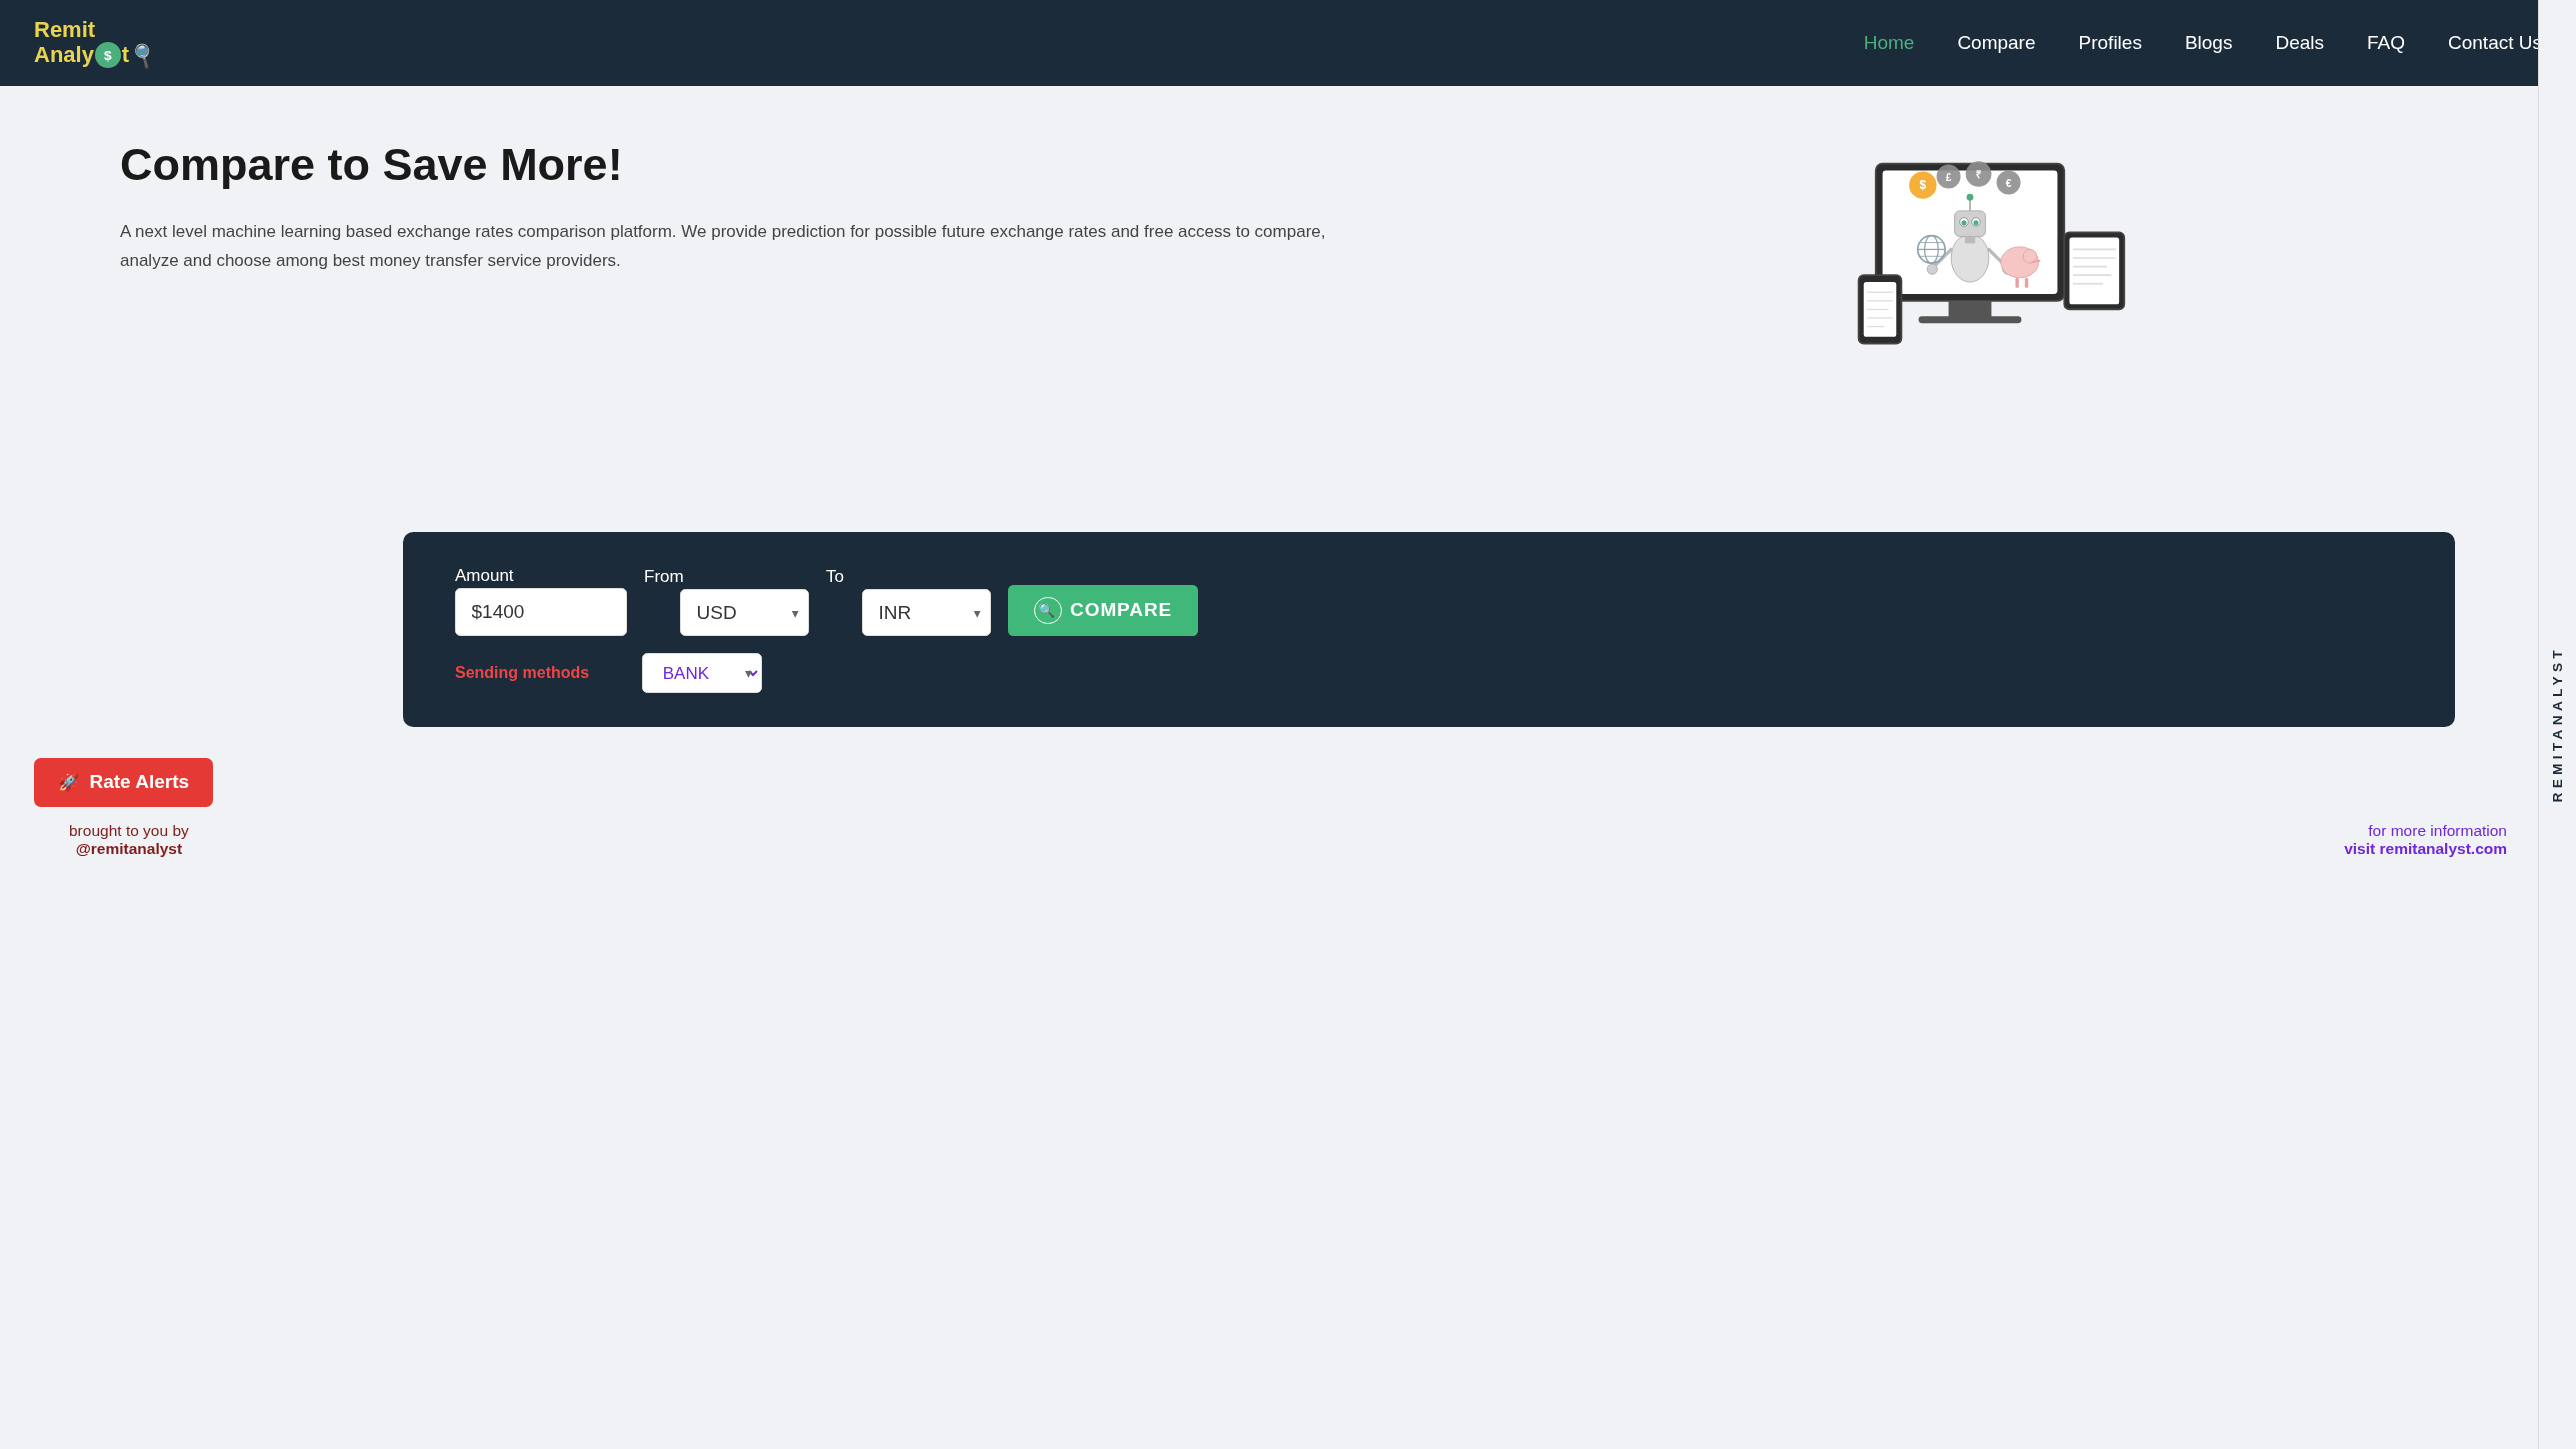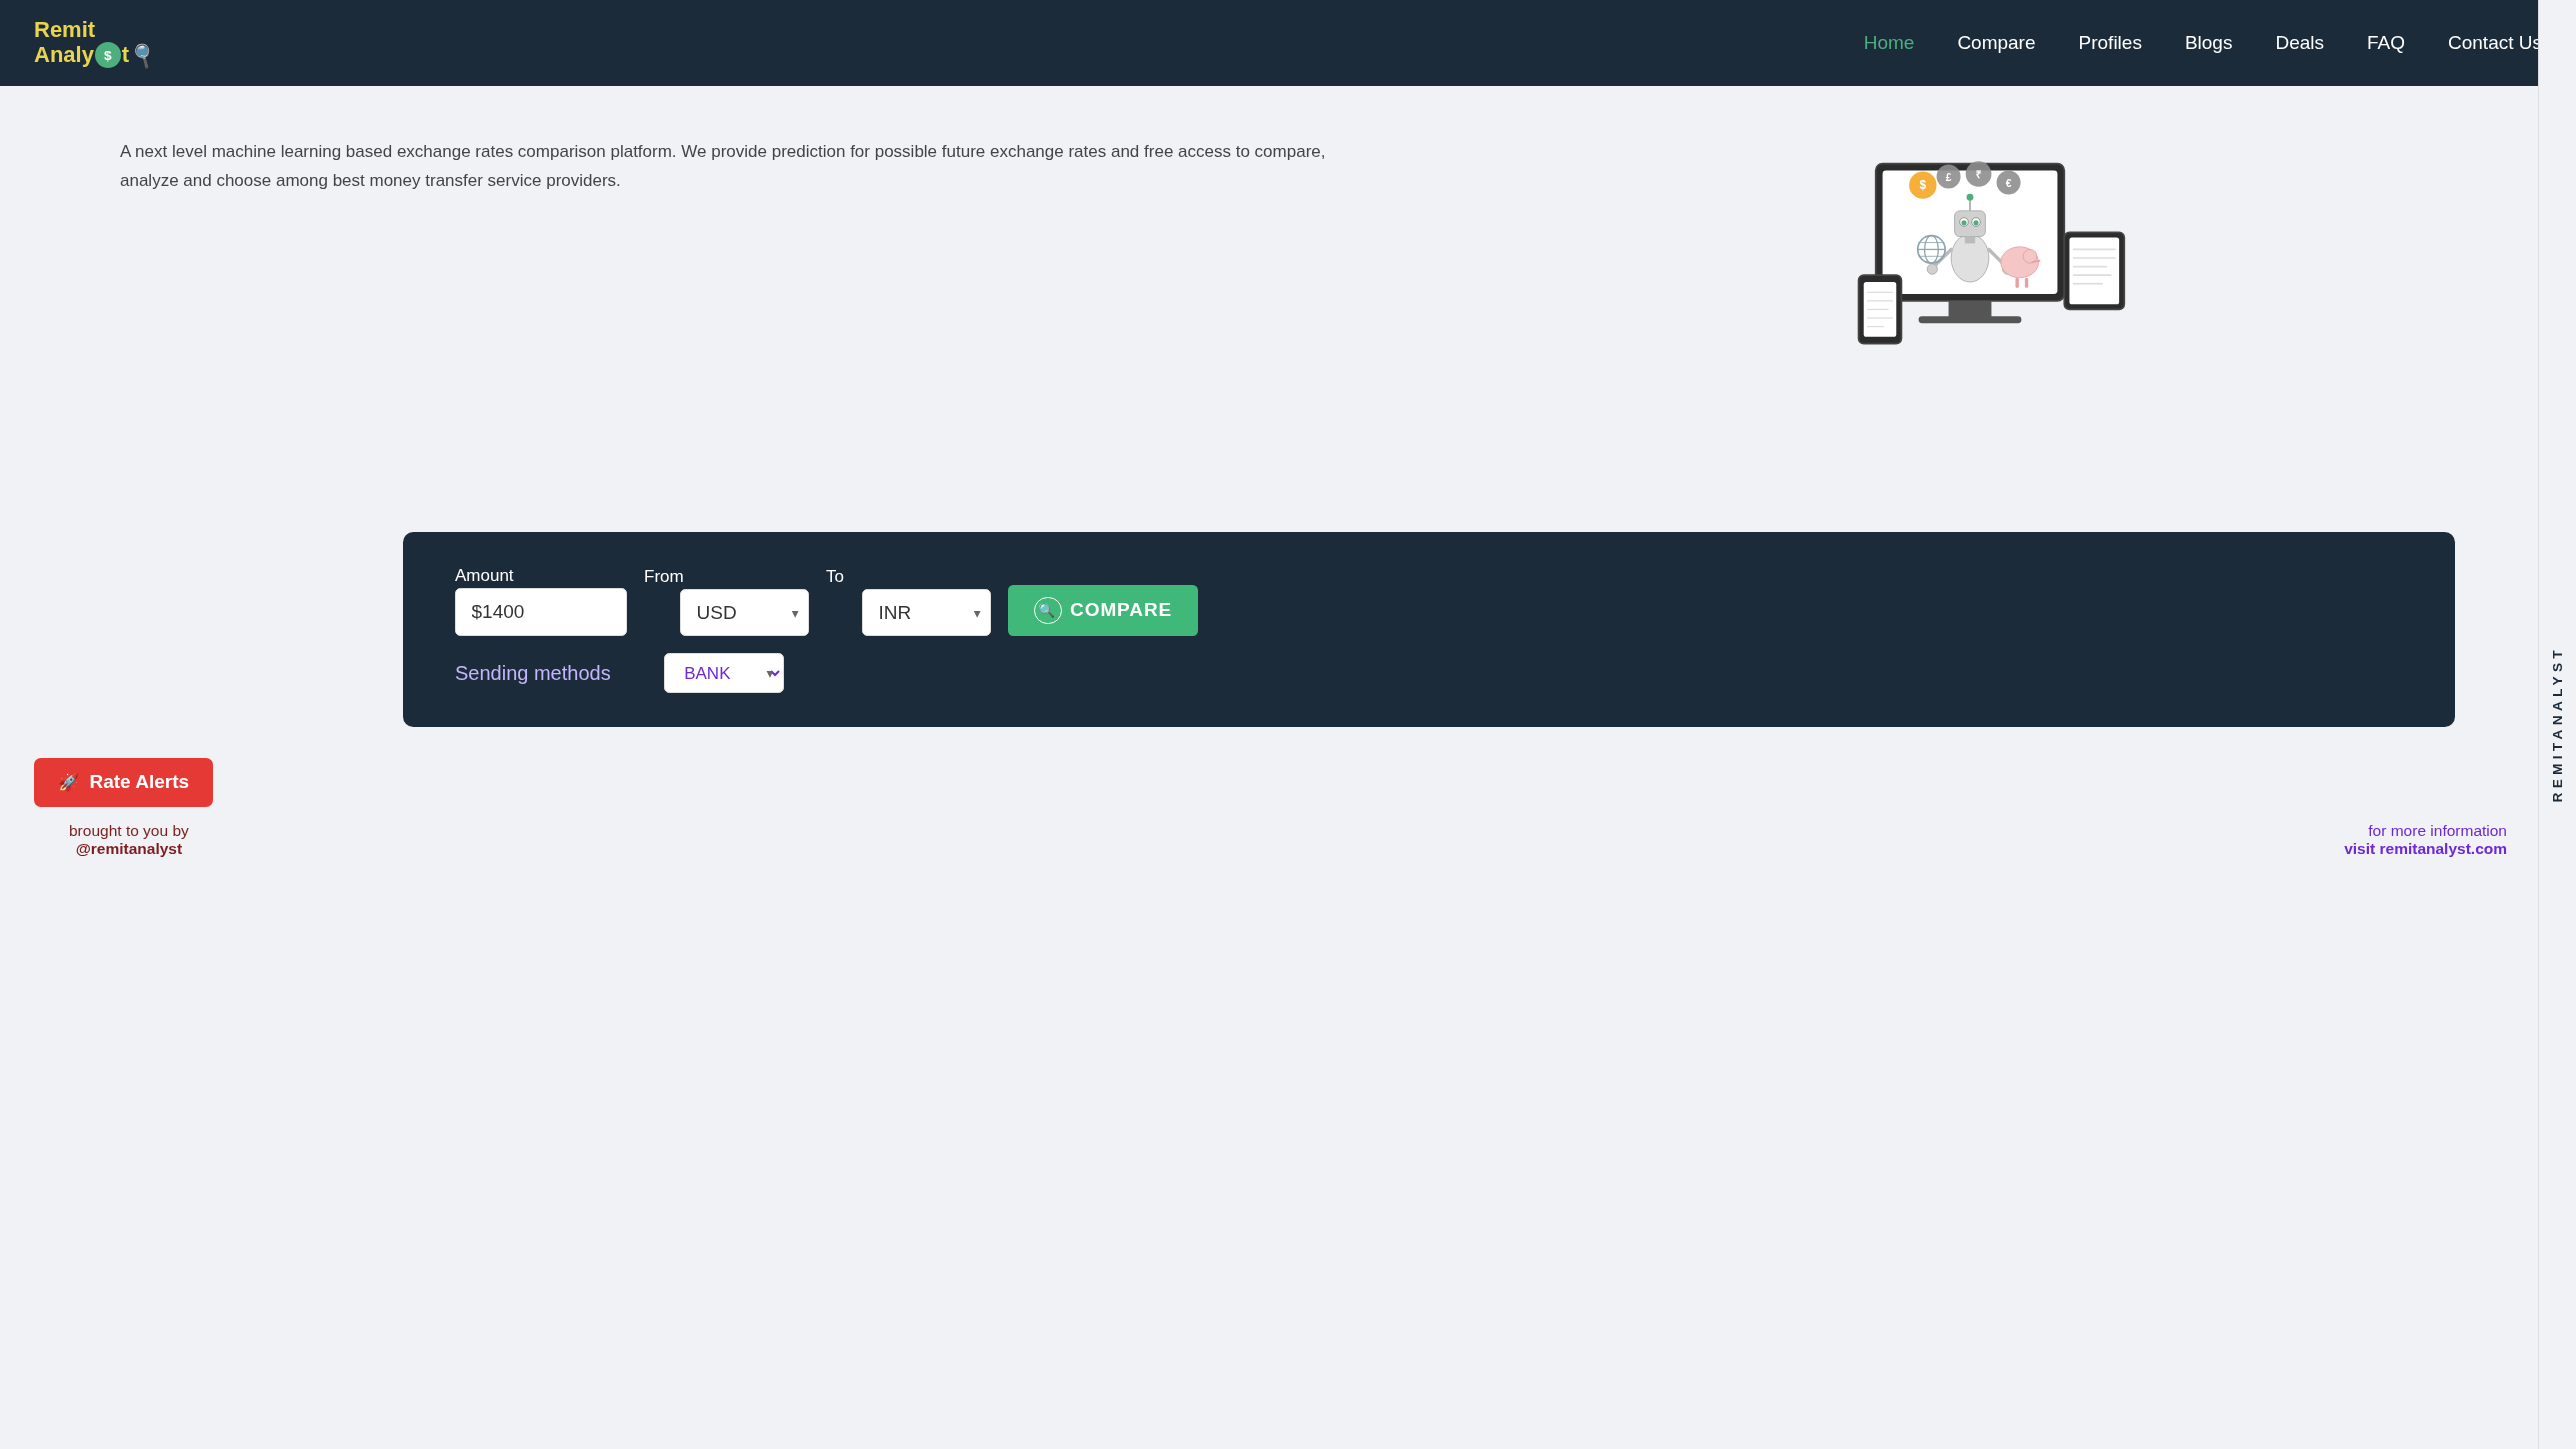--- a/index.html
+++ b/index.html
@@ -148,22 +148,23 @@
       letter-spacing: 0.9px;
     }
 
     
     .form-row-bottom {
       display: flex;
       align-items: center;
       gap: 17px;
     }
     .sending-label {
-      color: #c4b5fd;
-      font-size: 20px;
+      color: #ef4444;
+      font-size: 16px;
+      font-weight: bold;
     }
     .bank-select {
       background: #fff;
       border: 0.9px solid #ddd;
       border-radius: 5.2px;
       padding: 8.6px 15.5px;
       font-size: 17px;
       color: #6d28d9;
       width: 120px;
       cursor: pointer;
@@ -263,20 +264,21 @@
     <li><a href="#">Profiles</a></li>
     <li><a href="#">Blogs</a></li>
     <li><a href="#">Deals</a></li>
     <li><a href="#">FAQ</a></li>
     <li><a href="#">Contact Us</a></li>
   </ul>
 </nav>
 
 <div class="main-content" style="position:relative;">
   <div class="hero-left">
+    <h1 class="hero-title">Compare to Save More!</h1>
     <p class="hero-desc">A next level machine learning based exchange rates comparison platform. We provide prediction for possible future exchange rates and free access to compare, analyze and choose among best money transfer service providers.</p>
   </div>
   <div class="hero-right">
 
     <svg width="326" height="240" viewBox="0 0 380 280" xmlns="http://www.w3.org/2000/svg">
 
       <rect x="80" y="30" width="220" height="160" rx="8" ry="8" fill="#2c2c2c" stroke="#444" stroke-width="2"></rect>
       <rect x="88" y="38" width="204" height="144" rx="4" ry="4" fill="#fff"></rect>
       <rect x="165" y="190" width="50" height="20" fill="#555"></rect>
       <rect x="130" y="208" width="120" height="8" rx="4" fill="#555"></rect>

